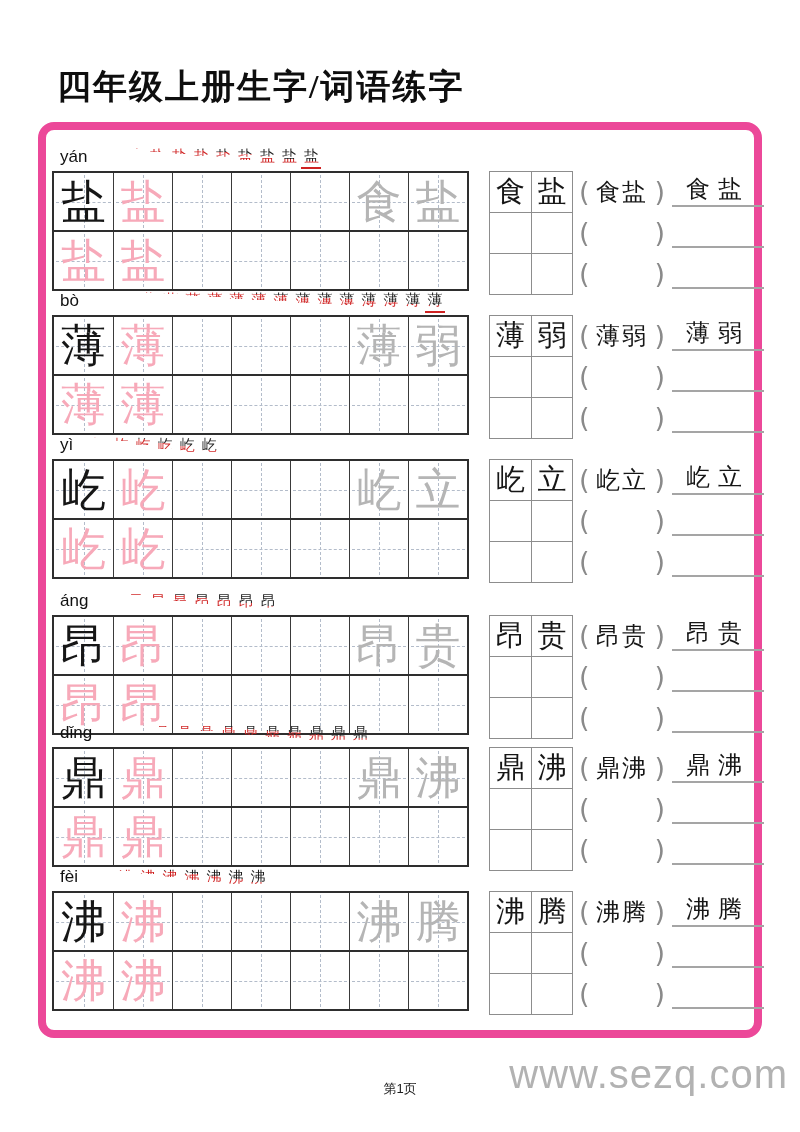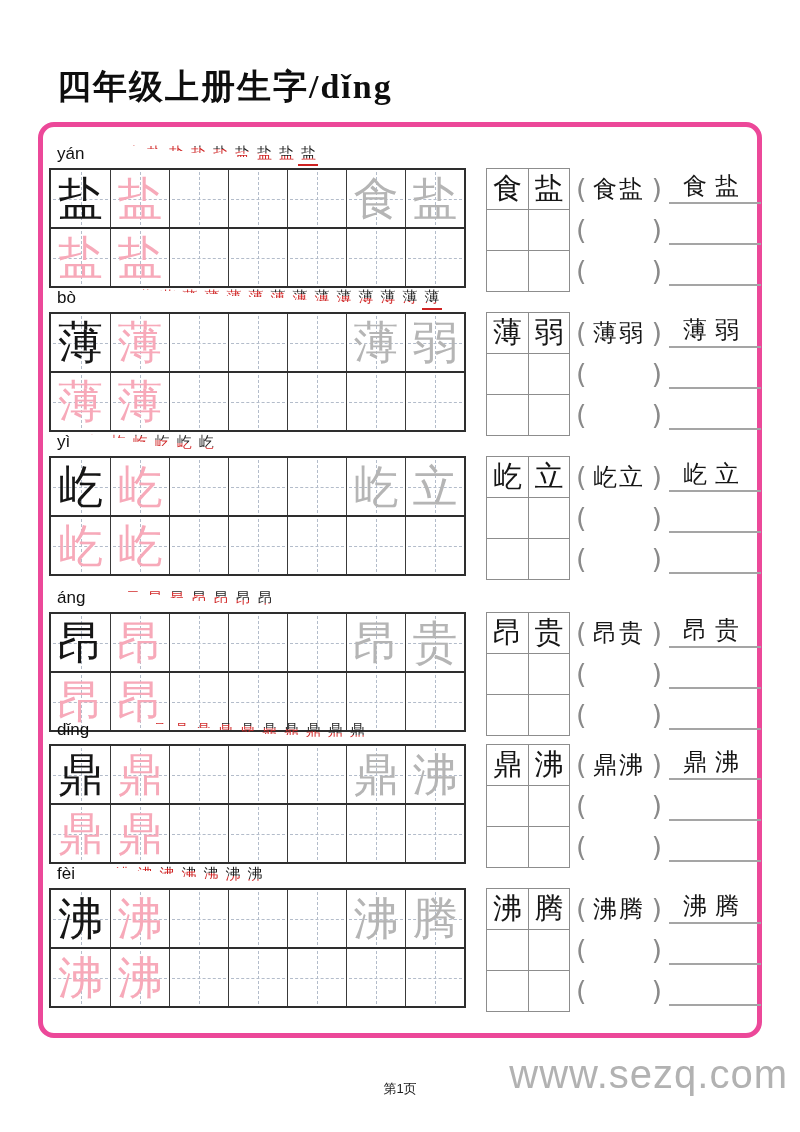--- a/index.html
+++ b/index.html
@@ -7,21 +7,21 @@
     width:800px;height:1132px;position:relative;background:#ffffff;
     font-family:"Liberation Sans",sans-serif;overflow:hidden;
   }
   .title{
     position:absolute;left:57px;top:64px;
     font-family:"Liberation Serif","DejaVu Serif",serif;
     font-size:34px;font-weight:700;color:#0e0e0e;letter-spacing:2px;
   }
   .sheet{
     position:absolute;left:38px;top:122px;width:724px;height:916px;
-    border:5px solid #ec4899;border-radius:16px;box-sizing:border-box;
+    border:8px solid #ec4899;border-radius:16px;box-sizing:border-box;
   }
   .row-block{position:absolute;left:6px;width:712px;height:142px;}
   .pinyin-line{position:absolute;left:8px;top:0;height:26px;display:flex;align-items:center;}
   .pinyin{font-size:17px;color:#111;margin-right:16px;}
   .step{
     display:inline-block;width:20px;margin-right:2px;font-size:15px;text-align:center;
     font-family:"DejaVu Serif","Liberation Serif",serif;line-height:22px;
   }
   .pgrid{position:absolute;left:0;top:27px;border:2px solid #2e2e2e;background:#fff;}
   .prow{display:flex;height:57px;}
@@ -59,21 +59,21 @@
   }
   .page-num{position:absolute;left:0;top:1080px;width:800px;text-align:center;font-size:13px;color:#1c1c1c;}
   .watermark{
     position:absolute;top:1052px;right:12px;font-size:40px;color:#b2b2b2;
     font-family:"Liberation Sans",sans-serif;letter-spacing:1px;
   }
 </style>
 </head>
 <body>
 
-<div class="title">四年级上册生字/dǐng</div>
+<div class="title">四年级上册生字/词语练字</div>
 
 <div class="sheet">
     <section class="row-block" style="top: 14px;">
     <div class="pinyin-line">
       <span class="pinyin">yán</span>
       <span class="strokes"><span class="step" style="background-image: linear-gradient(rgb(32, 32, 32) 0%, rgb(207, 34, 34) 0%, rgb(207, 34, 34) 10%, rgba(0, 0, 0, 0) 10%); background-clip: text; color: transparent;">盐</span><span class="step" style="background-image: linear-gradient(rgb(32, 32, 32) 0%, rgb(207, 34, 34) 0%, rgb(207, 34, 34) 20%, rgba(0, 0, 0, 0) 20%); background-clip: text; color: transparent;">盐</span><span class="step" style="background-image: linear-gradient(rgb(32, 32, 32) 2%, rgb(207, 34, 34) 2%, rgb(207, 34, 34) 30%, rgba(0, 0, 0, 0) 30%); background-clip: text; color: transparent;">盐</span><span class="step" style="background-image: linear-gradient(rgb(32, 32, 32) 12%, rgb(207, 34, 34) 12%, rgb(207, 34, 34) 40%, rgba(0, 0, 0, 0) 40%); background-clip: text; color: transparent;">盐</span><span class="step" style="background-image: linear-gradient(rgb(32, 32, 32) 22%, rgb(207, 34, 34) 22%, rgb(207, 34, 34) 50%, rgba(0, 0, 0, 0) 50%); background-clip: text; color: transparent;">盐</span><span class="step" style="background-image: linear-gradient(rgb(32, 32, 32) 32%, rgb(207, 34, 34) 32%, rgb(207, 34, 34) 60%, rgba(0, 0, 0, 0) 60%); background-clip: text; color: transparent;">盐</span><span class="step" style="background-image: linear-gradient(rgb(32, 32, 32) 42%, rgb(207, 34, 34) 42%, rgb(207, 34, 34) 70%, rgba(0, 0, 0, 0) 70%); background-clip: text; color: transparent;">盐</span><span class="step" style="background-image: linear-gradient(rgb(32, 32, 32) 52%, rgb(207, 34, 34) 52%, rgb(207, 34, 34) 80%, rgba(0, 0, 0, 0) 80%); background-clip: text; color: transparent;">盐</span><span class="step" style="background-image: linear-gradient(rgb(32, 32, 32) 62%, rgb(207, 34, 34) 62%, rgb(207, 34, 34) 90%, rgba(0, 0, 0, 0) 90%); background-clip: text; color: transparent;">盐</span><span class="step" style="background-image: linear-gradient(rgb(32, 32, 32) 72%, rgb(207, 34, 34) 72%, rgb(207, 34, 34) 100%, rgba(0, 0, 0, 0) 100%); background-clip: text; color: transparent; border-bottom: 2px solid rgb(207, 34, 34);">盐</span></span>
     </div>
     <div class="pgrid">
       <div class="prow">
           <div class="pcell">

